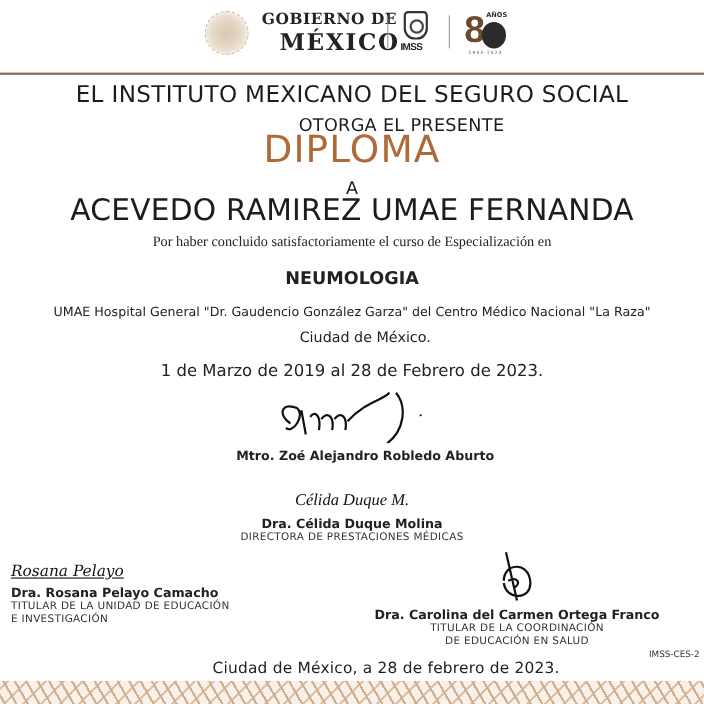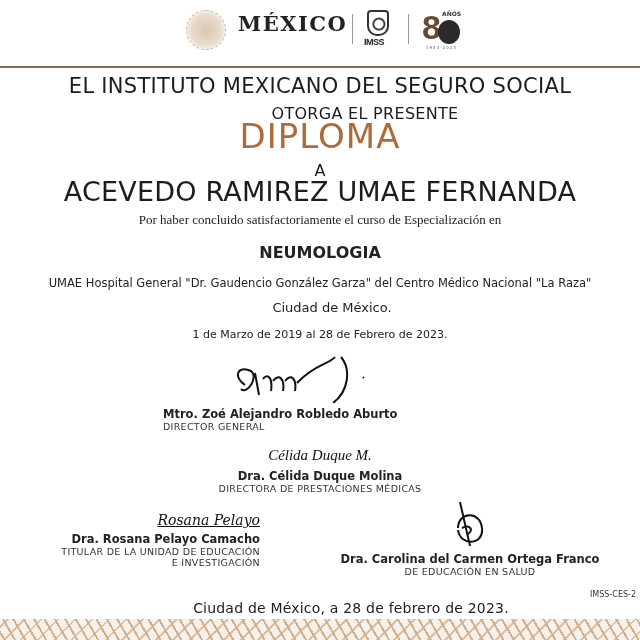--- a/index.html
+++ b/index.html
@@ -7,21 +7,21 @@
          font-family:"DejaVu Sans", sans-serif; color:#1a1a1a; }
   .abs { position:absolute; }
   .center { left:0; width:640px; text-align:center; }
 
   
   #logo-escudo { left:186px; top:10px; width:40px; height:40px; border-radius:50%;
                  background:radial-gradient(circle,#d9c7b0 0%,#e8dccc 55%,#f3ece2 70%,#fff 72%);
                  border:1px dashed #cdb89e; box-sizing:border-box; }
   #gob-text { left:238px; top:11px; font-family:"DejaVu Serif", serif; font-weight:bold; color:#222; line-height:1; }
   #gob-line1 { font-size:14px; letter-spacing:0.5px; }
-  #gob-line2 { font-size:21px; letter-spacing:1.5px; margin-top:2px; }
+  #gob-line2 { font-size:21px; letter-spacing:1.5px; margin-top:2px;margin-left:16px; }
   .v-sep { width:1px; height:30px; background:#999; top:14px; }
   #imss-logo { left:364px; top:10px; width:28px; height:40px; }
   #imss-shield { width:22px; height:26px; margin-left:3px; border:2px solid #333; border-radius:4px 4px 10px 10px;
                  box-sizing:border-box; background:
                  radial-gradient(circle at 55% 55%, #fff 0 4px, #444 5px 6px, #fff 7px); }
   #imss-label { font-size:9px; font-weight:bold; color:#222; text-align:left; letter-spacing:-0.5px; margin-top:1px; font-family:"Liberation Sans", sans-serif; }
   #anniv-logo { left:422px; top:10px; width:44px; height:40px; }
   #anniv-eight { position:absolute; left:0; top:0; font-size:34px; font-weight:bold; color:#6b4a2e; line-height:34px; font-family:"Liberation Sans", sans-serif; }
   #anniv-circle { position:absolute; left:16px; top:10px; width:22px; height:24px; border-radius:50%; background:#2b2b2b; }
   #anniv-anos { position:absolute; left:20px; top:0; font-size:6px; font-weight:bold; color:#333; }
@@ -31,45 +31,46 @@
 
   .title1 { top:74px; font-size:21px; letter-spacing:0.3px; color:#1c1c1c; font-family:"DejaVu Sans", sans-serif; }
   .title2 { top:104px; font-size:16px; color:#1c1c1c; letter-spacing:0.3px;margin-left:45px; }
   .diploma { top:116px; font-size:34px; color:#b06a37; letter-spacing:1px; font-family:"DejaVu Sans", sans-serif; }
   .a-text { top:161px; font-size:16px; color:#1c1c1c; }
   .name { top:176px; font-size:27px; color:#1c1c1c; letter-spacing:0.2px; font-family:"DejaVu Sans", sans-serif; font-weight:normal; }
   .intro { top:212px; font-size:13px; color:#222;font-family:Liberation Serif, serif; }
   .course { top:243px; font-size:16px; font-weight:bold; color:#222; }
   .hospital { top:276px; font-size:11.5px; color:#222; }
   .city { top:300px; font-size:13px; color:#222;margin-left:12px; }
-  .period { top:328px; font-size:11px; color:#222; }
+  .period { top:328px; font-size:15px; color:#222; }
 
   .sig-name { font-weight:bold; font-size:11.5px; color:#222; white-space:nowrap; }
   .sig-title { font-size:9.5px; color:#333; letter-spacing:0.3px; white-space:nowrap; }
   .sig-img { stroke:#111; fill:none; stroke-width:2; }
 
-  #sig-director { left:163px; top:355px; width:300px; }
+  #sig-director { left:182px; top:355px; width:300px; text-align:center; }
   #sig-prestaciones { left:170px; top:447px; width:300px; text-align:center; }
-  #sig-educacion { left:10px; top:512px; width:250px; text-align:right; }
+  #sig-educacion { left:10px; top:512px; width:250px; text-align:left; }
   #sig-coordinacion { left:320px; top:500px; width:300px; text-align:center; }
 
   #folio { left:590px; top:590px; font-size:8px; color:#333; white-space:nowrap; }
   .closing { top:600px; font-size:14px; color:#222; letter-spacing:0.2px;padding-left:31px; }
 
   #pattern-band { left:0; top:619px; width:640px; height:21px;
      background:
       repeating-linear-gradient(60deg, transparent 0 3px, #c9a27e 3px 5px, transparent 5px 9px),
       repeating-linear-gradient(-45deg, transparent 0 5px, #d7b595 5px 7px, transparent 7px 12px),
       #f6efe7; opacity:0.85; }
 </style>
 </head>
 <body>
 
 <div id="logo-escudo" class="abs"></div>
 <div id="gob-text" class="abs">
+  <div id="gob-line1">GOBIERNO DE</div>
   <div id="gob-line2">MÉXICO</div>
 </div>
 <div class="abs v-sep" style="left:352px;"></div>
 <div id="imss-logo" class="abs">
   <div id="imss-shield"></div>
   <div id="imss-label">IMSS</div>
 </div>
 <div class="abs v-sep" style="left:408px;"></div>
 <div id="anniv-logo" class="abs">
   <div id="anniv-eight">8</div>
@@ -89,39 +90,39 @@
 <div class="abs center course">NEUMOLOGIA</div>
 <div class="abs center hospital">UMAE Hospital General "Dr. Gaudencio González Garza" del Centro Médico Nacional "La Raza"</div>
 <div class="abs center city">Ciudad de México.</div>
 <div class="abs center period">1 de Marzo de 2019 al 28 de Febrero de 2023.</div>
 
 <div id="sig-director" class="abs">
   <svg width="300" height="48" viewBox="0 0 300 48">
     <path class="sig-img" d="M82 30 C70 22 74 10 88 16 C96 22 84 40 78 34 M92 18 L96 40 M100 24 C104 18 110 22 108 36 M110 26 C116 18 122 24 120 36 M122 26 C128 18 134 24 132 36 M134 28 C150 10 168 8 172 2 M178 2 C188 14 186 36 170 48 M200 22 L201 23"></path>
   </svg>
   <div class="sig-name">Mtro. Zoé Alejandro Robledo Aburto</div>
-  <div class="sig-title">DIRECTOR GENERAL</div>
 </div>
 
 <div id="sig-prestaciones" class="abs">
   <div style="font-family:Liberation Serif, serif;font-style:italic;font-size:15px;height:22px;color:#111;">Célida Duque M.</div>
   <div class="sig-name">Dra. Célida Duque Molina</div>
   <div class="sig-title">DIRECTORA DE PRESTACIONES MÉDICAS</div>
 </div>
 
 <div id="sig-educacion" class="abs">
   <div style="font-family:'DejaVu Serif',serif;font-style:italic;font-size:14px;height:20px;color:#111;text-decoration:underline;">Rosana Pelayo</div>
   <div class="sig-name">Dra. Rosana Pelayo Camacho</div>
   <div class="sig-title">TITULAR DE LA UNIDAD DE EDUCACIÓN</div>
   <div class="sig-title">E INVESTIGACIÓN</div>
 </div>
 
 <div id="sig-coordinacion" class="abs">
   <svg width="300" height="48" viewBox="0 0 300 48">
     <path class="sig-img" d="M140 2 L150 46 M138 28 C138 12 160 10 162 28 C164 46 140 46 138 30 M142 28 C150 24 154 30 148 34"></path>
   </svg>
   <div class="sig-name">Dra. Carolina del Carmen Ortega Franco</div>
+  <div class="sig-title">TITULAR DE LA COORDINACIÓN</div>
   <div class="sig-title">DE EDUCACIÓN EN SALUD</div>
 </div>
 
 <div id="folio" class="abs">IMSS-CES-2</div>
 <div class="abs center closing">Ciudad de México, a 28 de febrero de 2023.</div>
 <div id="pattern-band" class="abs"></div>
 
 </body></html>

